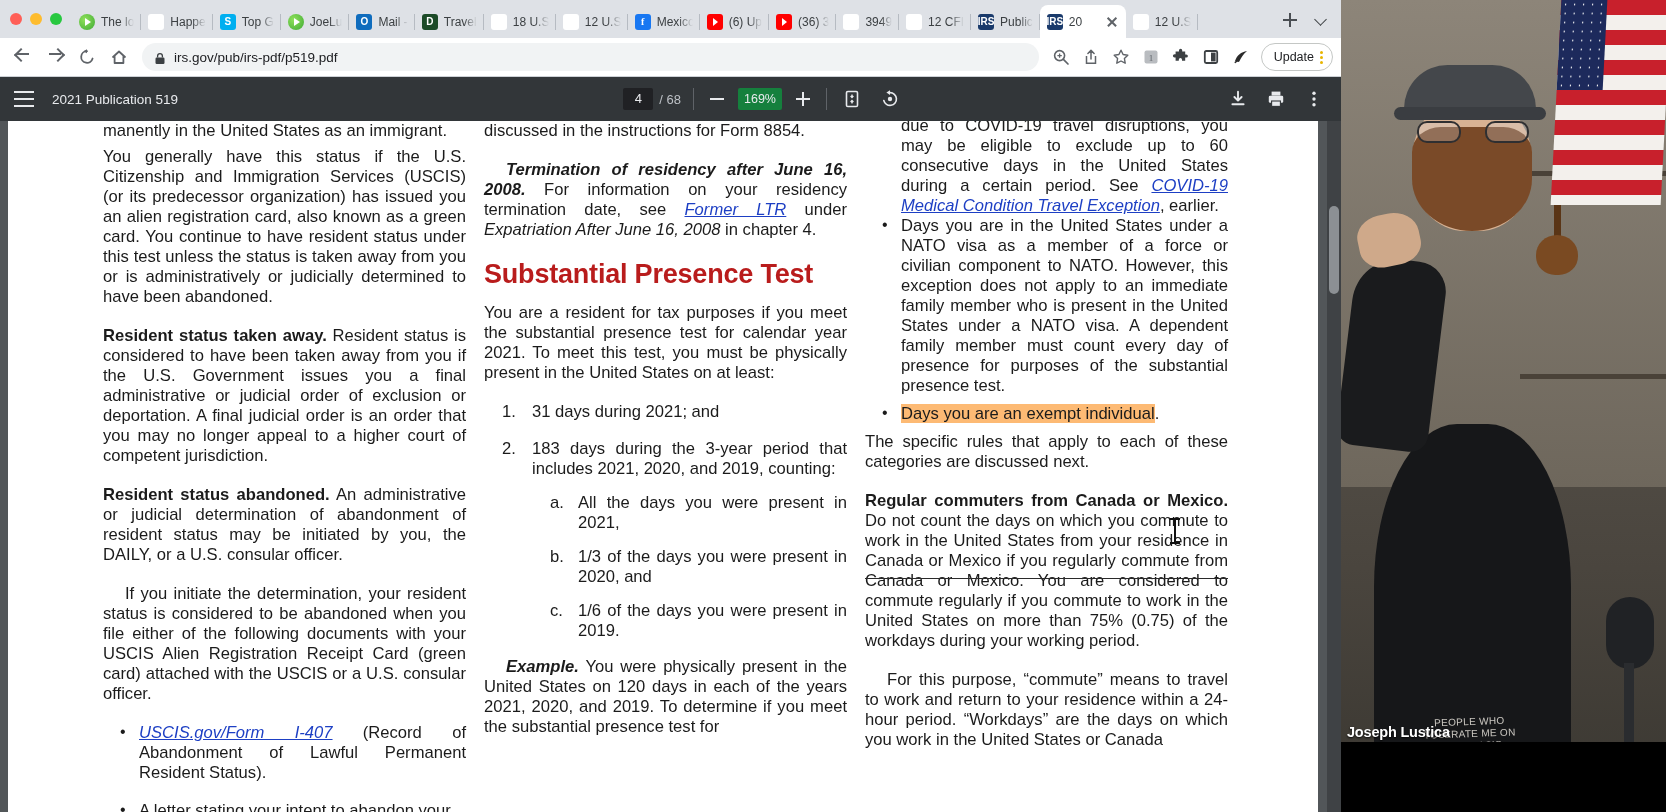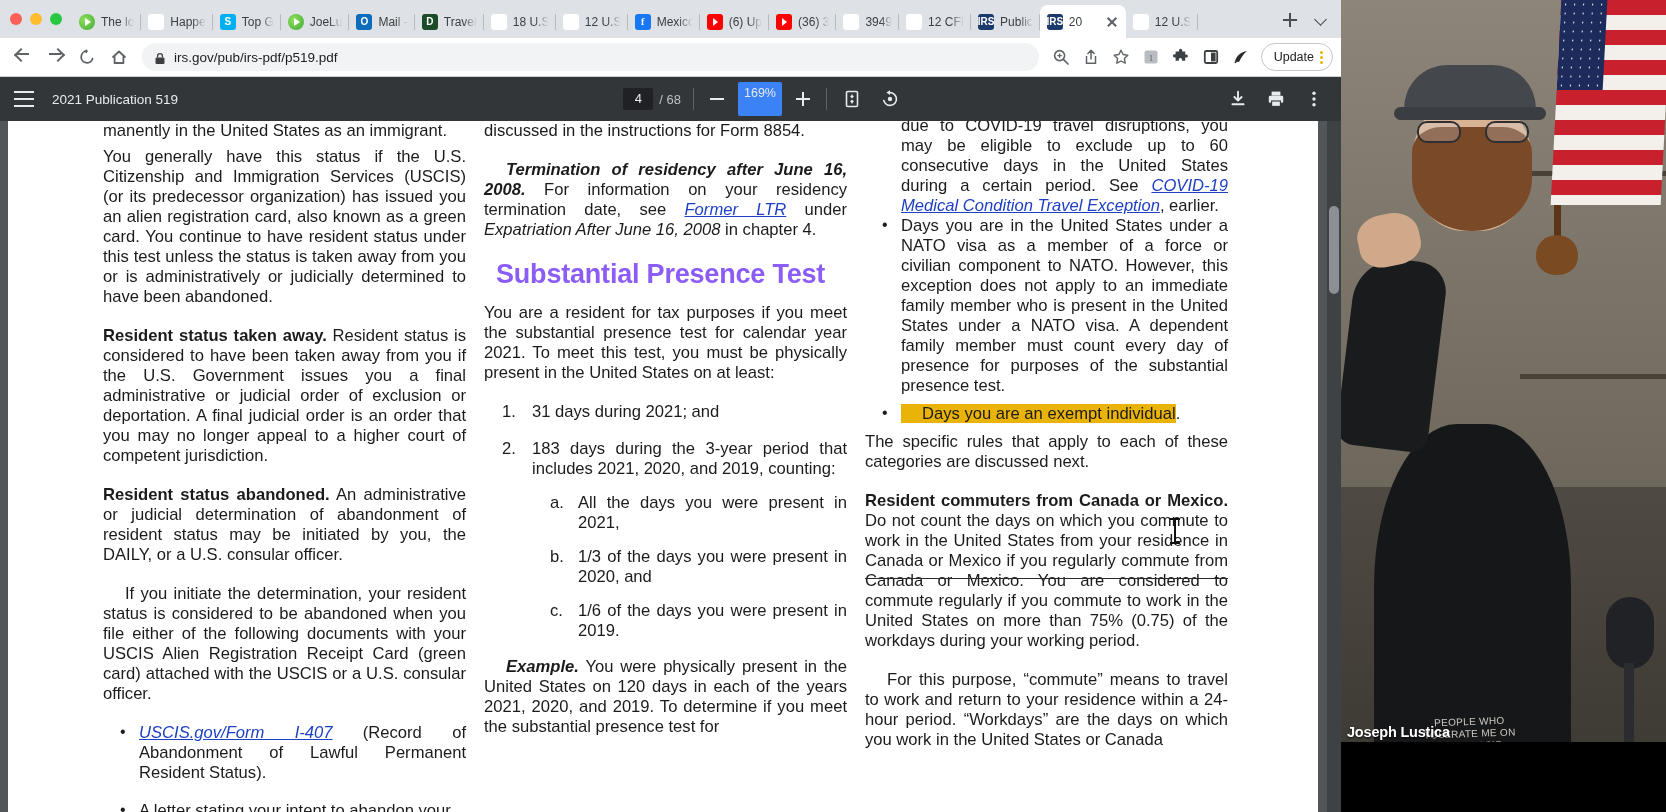--- a/index.html
+++ b/index.html
@@ -225,22 +225,22 @@
     width: 30px; height: 22px; line-height:22px; text-align:center; font-size:13px;
   }
   .pagetotal { color:#bdc1c6; font-size:13px; }
   .tb-div { width:1px; height:22px; background:#5f6368; margin:0 12px; }
   .zoombox { display:flex; align-items:center; gap:10px; }
   .zbtn { width: 22px; height: 22px; position: relative; color:#e8eaed; }
   .zminus::before { content:""; position:absolute; left:4px; top:10px; width:14px; height:2px; background:#e8eaed;}
   .zplus::before { content:""; position:absolute; left:4px; top:10px; width:14px; height:2px; background:#e8eaed;}
   .zplus::after { content:""; position:absolute; left:10px; top:4px; width:2px; height:14px; background:#e8eaed;}
   .zoomval {
-    background:#3b82f6; border-radius:2px; color:#e8eaed;
-    min-width: 44px; height:34px; line-height:22px; text-align:center; font-size:12.5px;
+    background:#15803d; border-radius:2px; color:#e8eaed;
+    min-width: 44px; height:22px; line-height:22px; text-align:center; font-size:12.5px;
   }
   .tb-icon { width: 26px; height: 26px; display:flex; align-items:center; justify-content:center; margin-left: 12px; }
 
   
   .pagearea { position:relative; width:1341px; height: 691px; background:#525659; overflow:hidden; }
   .page {
     position:absolute; left: 8px; top: 0;
     width: 1310px; height: 691px;
     background:#fff;
     overflow:hidden;
@@ -267,41 +267,41 @@
   .col .para { margin-bottom: 19px; text-indent: 0; }
   .col .para.indent { text-indent: 22px; }
   .clip-top { margin-top: -10px; }
   b.run { font-weight: bold; }
   i.run { font-style: italic; }
   .bi { font-weight: bold; font-style: italic; }
   a.link {
     color: #1d3fc4; text-decoration: underline; font-style: italic;
   }
   h2.sect {
-    font-size: 27px; font-weight: bold; color:#8b5cf6;
-    margin: 14px 0 14px 12px; line-height: 30px;
+    font-size: 27px; font-weight: bold; color:#b91c1c;
+    margin: 14px 0 14px 0; line-height: 30px;
     letter-spacing: -0.2px;
   }
   ul.bul { list-style: none; margin: 0 0 0 0; padding: 0; }
   ul.bul > li {
     position: relative; padding-left: 36px; margin-bottom: 8px;
     text-align: justify;
   }
   ul.bul > li::before {
     content: "\2022"; position: absolute; left: 17px; top: -1px;
     font-size: 16px; color:#1b1b1b;
   }
   ol.num { list-style: none; margin: 0; padding: 0; }
   ol.num > li { position: relative; padding-left: 48px; margin-bottom: 17px; }
   ol.num > li > .mk { position: absolute; left: 18px; top: 0; }
   ol.alpha { list-style: none; margin: 14px 0 0 0; padding: 0; }
   ol.alpha > li { position: relative; padding-left: 46px; margin-bottom: 14px; }
   ol.alpha > li > .mk { position: absolute; left: 18px; top: 0; }
   .frac { font-size: 16.6px; }
-  .hl { background: #eab308; padding-left: 21px; }
+  .hl { background: #fdba74; }
   .rule {
     position:absolute; left:857px; top:457px; width:363px; height:1.3px; background:#2a2a2a;
   }
   .caret {
     position: absolute; left: 1166px; top: 397px;
     width: 2px; height: 26px; background: #111;
   }
   .caret::before, .caret::after {
     content:""; position:absolute; left:-4px; width:10px; height:2px; background:#111;
   }
@@ -709,21 +709,21 @@
                 <span>due to COVID-19 travel disruptions, you may be eligible to exclude up to 60 consecutive days in the United States during a certain period. See </span><a class="link" href="#">COVID-19 Medical Condition Travel Exception</a><span>, earlier.</span>
               </p>
               <ul class="bul" style="margin-top:-19px">
                 <li>Days you are in the United States under a NATO visa as a member of a force or civilian component to NATO. However, this exception does not apply to an immediate family member who is present in the United States under a NATO visa. A dependent family member must count every day of presence for purposes of the substantial presence test.</li>
                 <li>
                   <span class="hl">Days you are an exempt individual</span><span>.</span>
                 </li>
               </ul>
               <p class="para" style="margin-top:6px">The specific rules that apply to each of these categories are discussed next.</p>
               <p class="para" style="margin-top:16px">
-                <b class="run">Resident commuters from Canada or Mexico.</b><span> Do not count the days on which you commute to work in the United States from your residence in Canada or Mexico if you regularly commute from Canada or Mexico. You are considered to commute regularly if you commute to work in the United States on more than 75% (0.75) of the workdays during your working period.</span>
+                <b class="run">Regular commuters from Canada or Mexico.</b><span> Do not count the days on which you commute to work in the United States from your residence in Canada or Mexico if you regularly commute from Canada or Mexico. You are considered to commute regularly if you commute to work in the United States on more than 75% (0.75) of the workdays during your working period.</span>
               </p>
               <p class="para indent">For this purpose, “commute” means to travel to work and return to your residence within a 24-hour period. “Workdays” are the days on which you work in the United States or Canada</p>
             </div>
 
             <div class="rule"></div>
           </div>
 
           <div class="caret"></div>
         </div>
       </div>

